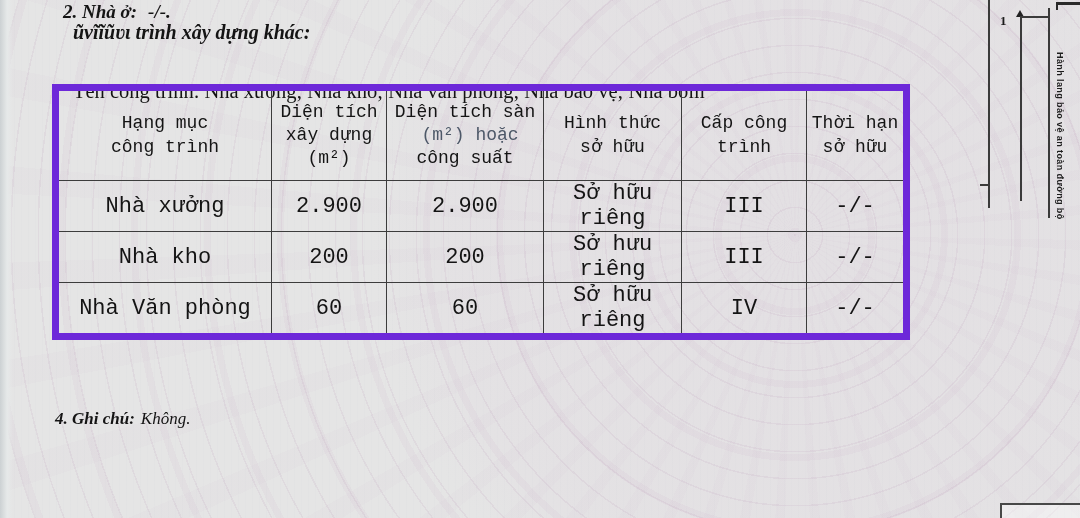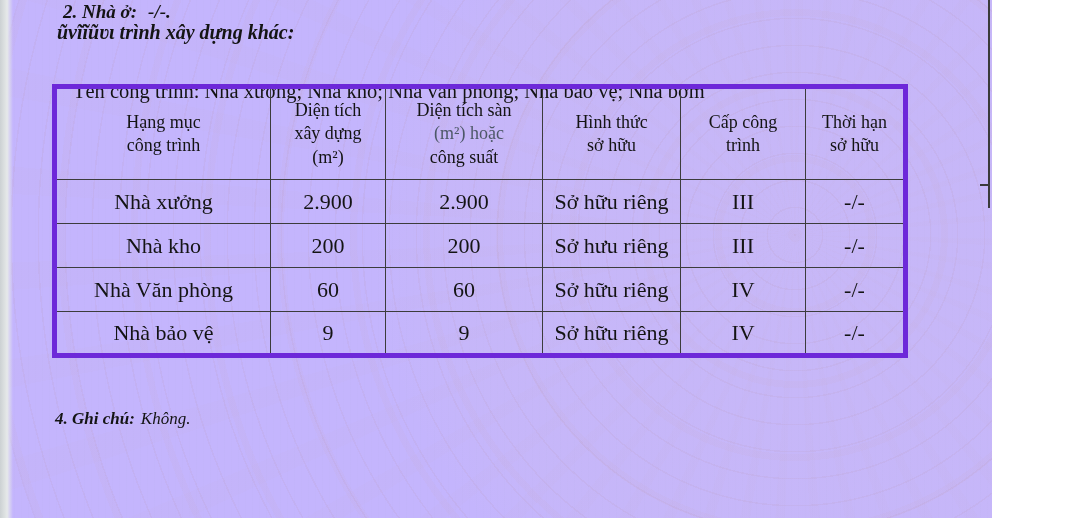--- a/index.html
+++ b/index.html
@@ -1,21 +1,21 @@
 <!DOCTYPE html>
 <html><head>
 <meta charset="utf-8">
 <style>
   * { margin: 0; padding: 0; box-sizing: border-box; }
   html, body { width: 1080px; height: 518px; overflow: hidden; }
   body { font-family: "Liberation Serif", "DejaVu Serif", serif; color: #141414; }
 
   .page {
-    position: relative; width: 992px; height: 518px; overflow: hidden;
-    background: #c4b5fd;
+    position: relative; width: 1080px; height: 518px; overflow: hidden;
+    background: #e5e5e5;
   }
 
   
   .watermark {
     position: absolute; inset: 0; pointer-events: none;
     background:
       repeating-radial-gradient(circle at 795px 235px,
         rgba(186,152,182,0.14) 0 1.5px, rgba(186,152,182,0) 1.5px 27px),
       repeating-radial-gradient(circle at 795px 235px,
         rgba(200,168,196,0.10) 0 7px, rgba(200,168,196,0) 7px 73px),
@@ -27,27 +27,28 @@
   }
 
   .left-edge {
     position: absolute; left: 0; top: 0; width: 13px; height: 518px;
     background: linear-gradient(90deg, #ccd1d3 0%, #e6e9e9 55%, rgba(255,255,255,0) 100%);
   }
 
   .t-line { position: absolute; white-space: nowrap; }
   .line1 { left: 63px; top: 1px;  font-size: 19px; font-weight: bold; font-style: italic; }
   .line1 .val { margin-left: 11px; }
-  .line2 { left: 57px; top: 21px; font-size: 20px; font-weight: bold; font-style: italic; }
+  .line2 { left: 73px; top: 21px; font-size: 20px; font-weight: bold; font-style: italic; }
   .line3 { left: 73px; top: 44px; font-size: 20.5px; margin-top: 36px; }
 
   table.works {
     position: absolute; left: 52px; top: 84px; width: 851px;
     border-collapse: collapse; table-layout: fixed;
-    border: 5px solid #6d28d9;
+    border: 7px solid #6d28d9;
+    font-family: Liberation Mono, monospace;
   }
   table.works th, table.works td {
     border: 1.4px solid #3c3c3c; text-align: center; vertical-align: middle;
     font-weight: normal; padding: 0 2px; background: transparent;
   }
   table.works thead th { height: 93px; font-size: 18px; line-height: 1.28; }
   table.works tbody td { height: 44px; font-size: 22px; }
   th .hl { display: block; }
   th .hl.faded { color: #4d5868; padding-left: 10px; }
 
@@ -160,28 +161,20 @@
         <td>-/-</td>
       </tr>
       <tr>
         <td>Nhà Văn phòng</td>
         <td>60</td>
         <td>60</td>
         <td>Sở hữu riêng</td>
         <td>IV</td>
         <td>-/-</td>
       </tr>
-      <tr>
-        <td>Nhà bảo vệ</td>
-        <td>9</td>
-        <td>9</td>
-        <td>Sở hữu riêng</td>
-        <td>IV</td>
-        <td>-/-</td>
-      </tr>
     </tbody>
   </table>
 
   <div class="t-line note">
     <span class="lbl">4. Ghi chú:</span><span class="val">Không.</span>
   </div>
 
   <div class="vline rline-a"></div>
   <div class="tick tick-a"></div>
   <div class="page-num">1</div>

